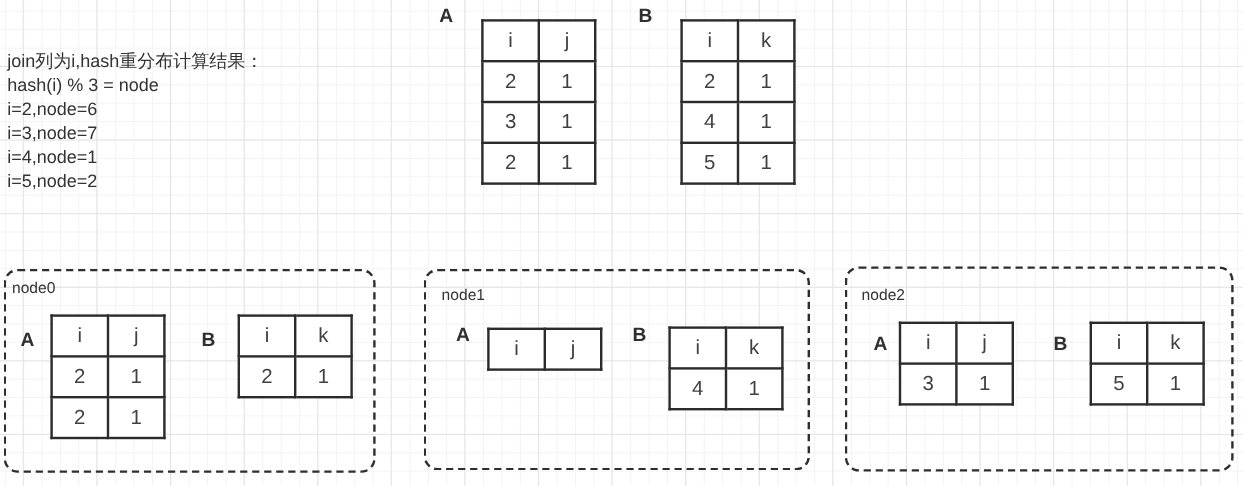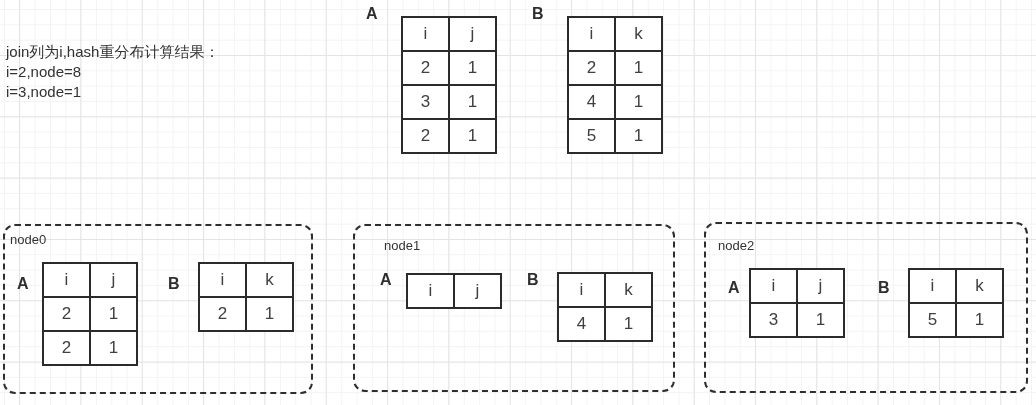--- a/index.html
+++ b/index.html
@@ -75,22 +75,25 @@
     white-space: nowrap;
   }
 </style>
 </head>
 <body>
 
 <div class="canvas">
 
   <div class="note">
     <div>join列为i,hash重分布计算结果：</div>
-    <div>i=2,node=8</div>
-    <div>i=3,node=1</div>
+    <div>hash(i) % 3 = node</div>
+    <div>i=2,node=6</div>
+    <div>i=3,node=7</div>
+    <div>i=4,node=1</div>
+    <div>i=5,node=2</div>
   </div>
 
   <div class="ab-label" style="left:366px; top:5px;">A</div>
   <table class="dtable" style="left:401px; top:16px;">
     <tbody>
       <tr>
         <td>i</td>
         <td>j</td>
       </tr>
       <tr>
@@ -160,21 +163,21 @@
         </tr>
         <tr>
           <td>2</td>
           <td>1</td>
         </tr>
       </tbody>
     </table>
   </div>
 
   <div class="node-box" style="left:353px; top:224px; width:322px; height:168px;">
-    <div class="node-label" style="left:13px; top:12px;margin-left:16px;">node1</div>
+    <div class="node-label" style="left:13px; top:12px;">node1</div>
 
     <div class="ab-label" style="left:25px; top:45px;">A</div>
     <table class="dtable" style="left:51px; top:47px;">
       <tbody>
         <tr>
           <td>i</td>
           <td>j</td>
         </tr>
       </tbody>
     </table>

